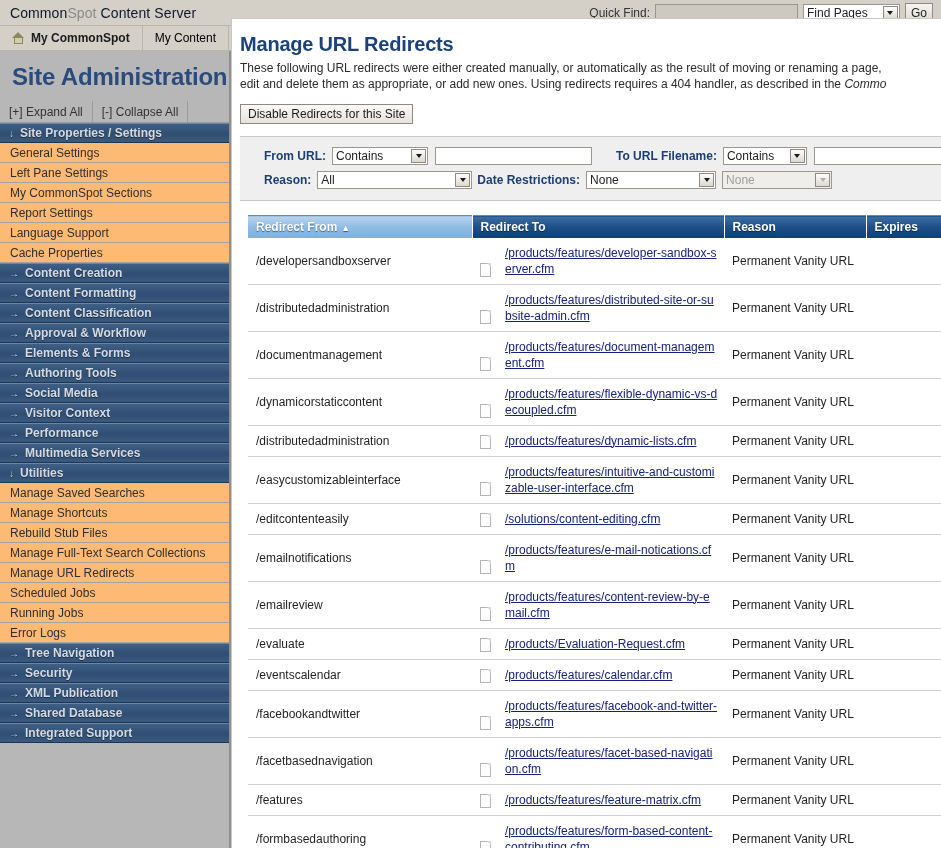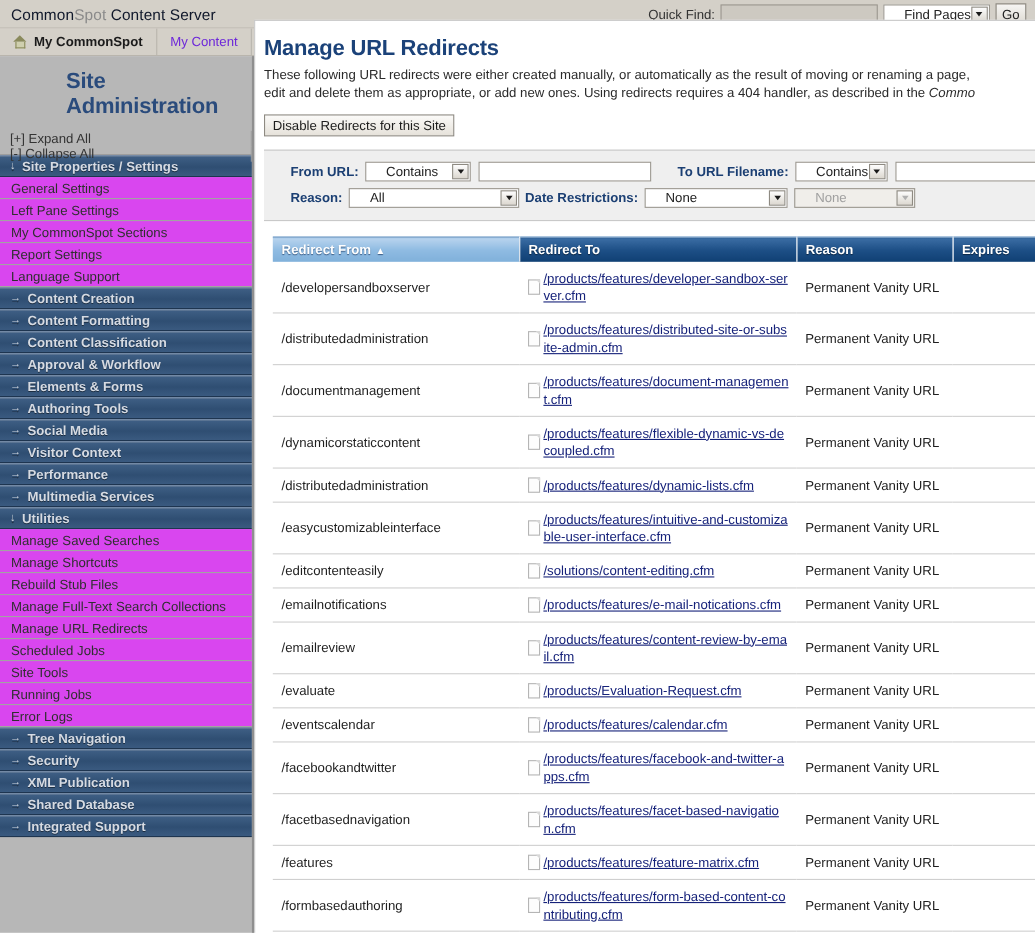--- a/index.html
+++ b/index.html
@@ -37,21 +37,21 @@
     width: 143px; height: 17px;
     border: 1px solid #9b978f;
     background: #cdc9c1;
   }
   .ie-select {
     height: 18px;
     border: 1px solid #9b978f;
     background: #ffffff;
     display: inline-flex; align-items: center;
     font-size: 12px; color: #222;
-    padding-left: 18px; position: relative;
+    padding-left: 3px; position: relative;
   }
   .ie-select .arrowbox {
     position: absolute; right: 1px; top: 1px; bottom: 1px;
     width: 15px;
     background: linear-gradient(#fdfdfd, #dcd8d0);
     border: 1px solid #8e8a82;
     display: flex; align-items: center; justify-content: center;
   }
   .ie-select .arrowbox i {
     display: block; width: 0; height: 0;
@@ -74,21 +74,21 @@
   #navtabs {
     position: absolute; left: 0; top: 26px;
     width: 941px; height: 25px;
     background: #d4d0c8;
     display: flex; align-items: stretch;
     border-bottom: 1px solid #b9b5ad;
   }
   .navtab {
     display: flex; align-items: center; gap: 6px;
     padding: 0 12px;
-    font-size: 12px; color: #6d28d9;
+    font-size: 12px; color: #000000;
     border-right: 1px solid #b9b5ad;
     cursor: pointer;
   }
   .navtab.active { font-weight: bold; color: #1b1b1b; }
   .home-icon { width: 13px; height: 12px; position: relative; display:block; }
   .home-icon .roof {
     position:absolute; left:0; top:0; width:0; height:0;
     border-left: 6.5px solid transparent;
     border-right: 6.5px solid transparent;
     border-bottom: 6px solid #8a8a5c;
@@ -100,51 +100,49 @@
 
   
   #sidebar {
     position: absolute; left: 0; top: 51px;
     width: 231px; height: 797px;
     background: #b7b7b7;
     border-right: 2px solid #8f8f8f;
     overflow: hidden;
   }
   #sidebar-title {
-    font-size: 20px; font-weight: bold;
+    font-size: 24px; font-weight: bold;
     color: #2a4b7c;
     padding: 12px 0 10px 12px;
     letter-spacing: -.2px;
-    margin-left: 48px;
   }
   #expand-row {
     display: flex; height: 22px; align-items: stretch;
     background: #b7b7b7;
     border-bottom: 1px solid #9d9d9d;
-    flex-direction: column;
   }
   .expand-btn {
     display: flex; align-items: center;
     padding: 0 9px; font-size: 12px; color: #333;
     border-right: 1px solid #9d9d9d;
     cursor: pointer; white-space: nowrap;
   }
   .sec-head {
     height: 20px; display: flex; align-items: center;
     background: linear-gradient(#3f5f85, #2f4e72 55%, #3a5a80);
     color: #d6dbe3; font-weight: bold; font-size: 12px;
     border-top: 1px solid #6e86a5;
     border-bottom: 1px solid #1e3550;
     padding-left: 9px; cursor: pointer;
     text-shadow: 0 1px 0 rgba(0,0,0,.45);
   }
   .sec-head .tri { margin-right: 6px; font-size: 10px; color:#cfd6df; }
   .sec-item {
     height: 20px; display: flex; align-items: center;
-    background: #d946ef; color: #2f2f2f; font-size: 12px;
+    background: #fdba74; color: #2f2f2f; font-size: 12px;
     border-bottom: 1px solid #a3a3a3;
     padding-left: 10px; cursor: pointer;
   }
 
   
   #main {
     position: absolute; left: 231px; top: 18px;
     width: 710px; height: 830px;
     background: #ffffff;
     border-left: 1px solid #c8c8c8;
@@ -209,21 +207,21 @@
   }
   table.grid th .sortarrow { font-size: 9px; margin-left: 4px; }
   table.grid td {
     font-size: 12px; color: #1f1f1f;
     padding: 7px 6px 7px 8px;
     border-bottom: 1px solid #cfcfcf;
     vertical-align: middle;
     line-height: 16px;
   }
   td.col-to { padding-left: 2px; }
-  .tocell { display: flex; align-items: center; gap: 3px; }
+  .tocell { display: flex; align-items: flex-end; gap: 14px; }
   .doc-icon {
     flex: 0 0 auto; width: 11px; height: 14px; margin-top: 1px;
     position: relative; display: block;
   }
   .doc-icon .pg {
     position: absolute; inset: 0;
     background: #fdfdfd; border: 1px solid #b5b5b5;
   }
   .doc-icon .fold {
     position: absolute; right: 0; top: 0;
@@ -289,20 +287,23 @@
       </div>
       <div class="sec-item">
         <span>My CommonSpot Sections</span>
       </div>
       <div class="sec-item">
         <span>Report Settings</span>
       </div>
       <div class="sec-item">
         <span>Language Support</span>
       </div>
+      <div class="sec-item">
+        <span>Cache Properties</span>
+      </div>
       <div class="sec-head">
         <span class="tri">→</span>
         <span>Content Creation</span>
       </div>
       <div class="sec-head">
         <span class="tri">→</span>
         <span>Content Formatting</span>
       </div>
       <div class="sec-head">
         <span class="tri">→</span>
@@ -350,23 +351,20 @@
         <span>Rebuild Stub Files</span>
       </div>
       <div class="sec-item">
         <span>Manage Full-Text Search Collections</span>
       </div>
       <div class="sec-item">
         <span>Manage URL Redirects</span>
       </div>
       <div class="sec-item">
         <span>Scheduled Jobs</span>
-      </div>
-      <div class="sec-item">
-        <span>Site Tools</span>
       </div>
       <div class="sec-item">
         <span>Running Jobs</span>
       </div>
       <div class="sec-item">
         <span>Error Logs</span>
       </div>
       <div class="sec-head">
         <span class="tri">→</span>
         <span>Tree Navigation</span>

